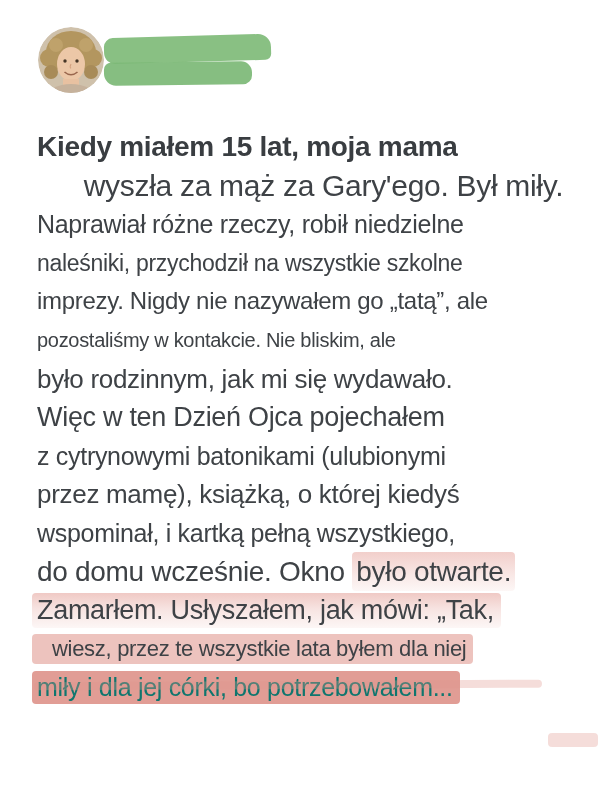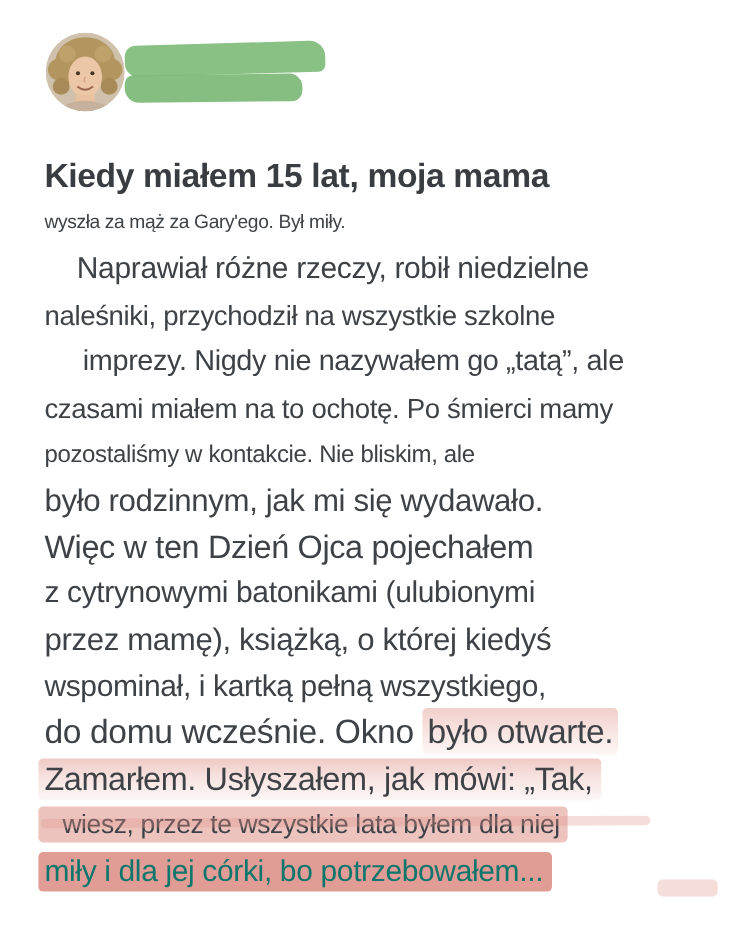--- a/index.html
+++ b/index.html
@@ -29,24 +29,24 @@
   }
 
   
   .post-body{
     position:absolute;left:0;top:128px;width:610px;
     padding-left:37px;box-sizing:border-box;
     color:#3e4246;letter-spacing:-0.3px;white-space:nowrap;
   }
   .line{line-height:38.6px;height:38.6px;}
   .l1{font-size:28px;font-weight:700;color:#393d41;}
-  .l2{font-size:16px;}
-  .l3{font-size:25px;margin-left:27px;}
+  .l2{font-size:30px;text-align:center;}
+  .l3{font-size:25px;}
   .l4{font-size:23px;}
-  .l5{font-size:24px;margin-left:32px;}
+  .l5{font-size:24px;}
   .l6{font-size:23px;}
   .l7{font-size:20px;}
   .l8{font-size:26px;}
   .l9{font-size:27px;}
   .l10{font-size:25px;}
   .l11{font-size:26px;}
   .l12{font-size:25px;}
   .l13{font-size:24px;}
   .l14{font-size:28px;}
   .l15{font-size:27px;}
@@ -107,21 +107,20 @@
       <div class="scribble s2"></div>
     </div>
   </header>
 
   <main class="post-body">
     <div class="line l1">Kiedy miałem 15 lat, moja mama</div>
     <div class="line l2">wyszła za mąż za Gary'ego. Był miły.</div>
     <div class="line l3">Naprawiał różne rzeczy, robił niedzielne</div>
     <div class="line l4">naleśniki, przychodził na wszystkie szkolne</div>
     <div class="line l5">imprezy. Nigdy nie nazywałem go „tatą”, ale</div>
-    <div class="line l6">czasami miałem na to ochotę. Po śmierci mamy</div>
     <div class="line l7">pozostaliśmy w kontakcie. Nie bliskim, ale</div>
     <div class="line l8">było rodzinnym, jak mi się wydawało.</div>
     <div class="line l9">Więc w ten Dzień Ojca pojechałem</div>
     <div class="line l10">z cytrynowymi batonikami (ulubionymi</div>
     <div class="line l11">przez mamę), książką, o której kiedyś</div>
     <div class="line l12">wspominał, i kartką pełną wszystkiego,</div>
     <div class="line l14">
       <span>do domu wcześnie. Okno </span><span class="hl-inline">było otwarte.</span>
     </div>
     <div class="line l15">

